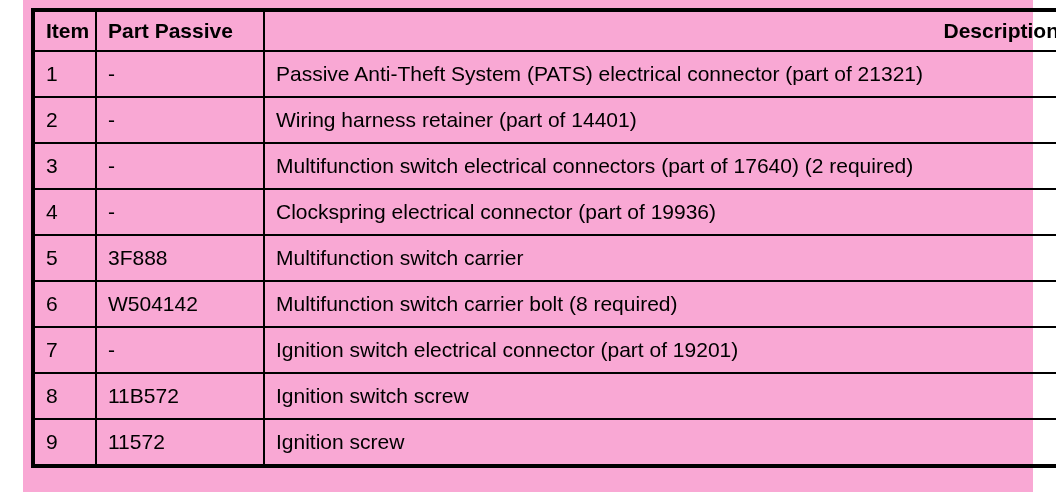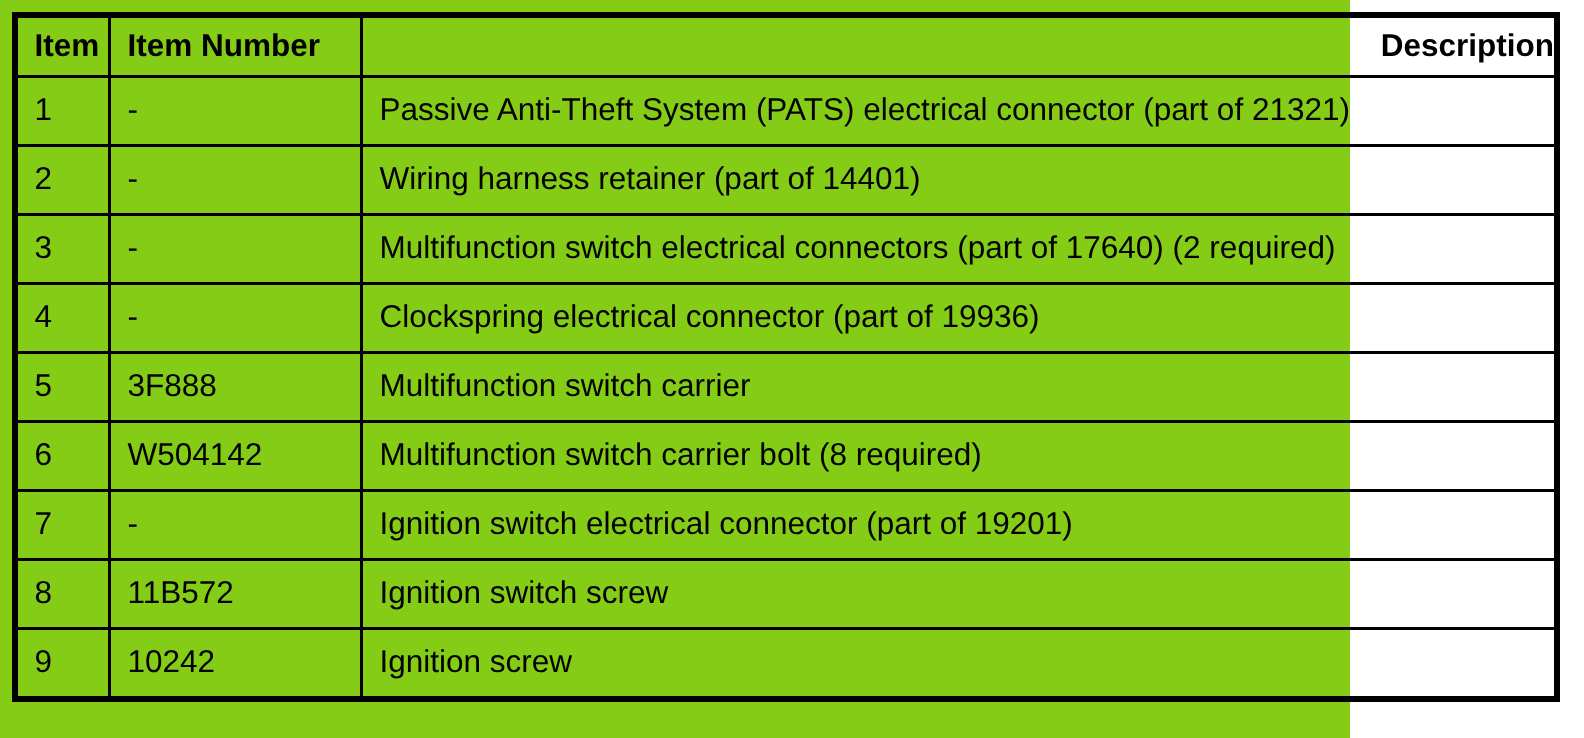--- a/index.html
+++ b/index.html
@@ -6,23 +6,24 @@
     margin: 0;
     padding: 0;
     background: #ffffff;
     width: 1056px;
     height: 492px;
     font-family: "Liberation Sans", sans-serif;
     color: #000000;
   }
   .page {
     position: relative;
-    width: 900px;
+    width: 1010px;
     height: 492px;
-    background: #84cc16;
+    background: #f9a8d4;
+    margin-left: 23px;
   }
   table.parts {
     position: absolute;
     left: 8px;
     top: 8px;
     width: 1032px;
     border-collapse: collapse;
     table-layout: fixed;
     border: 4px solid #000000;
   }
@@ -59,21 +60,21 @@
 <div class="page">
   <table class="parts">
     <colgroup>
       <col class="c-item">
       <col class="c-part">
       <col class="c-desc">
     </colgroup>
     <thead>
       <tr>
         <th>Item</th>
-        <th>Item Number</th>
+        <th>Part Passive</th>
         <th class="col-desc-h">Description</th>
       </tr>
     </thead>
     <tbody>
       <tr>
         <td>1</td>
         <td>-</td>
         <td>Passive Anti-Theft System (PATS) electrical connector (part of 21321)</td>
       </tr>
       <tr>
@@ -106,18 +107,18 @@
         <td>-</td>
         <td>Ignition switch electrical connector (part of 19201)</td>
       </tr>
       <tr>
         <td>8</td>
         <td>11B572</td>
         <td>Ignition switch screw</td>
       </tr>
       <tr>
         <td>9</td>
-        <td>10242</td>
+        <td>11572</td>
         <td>Ignition screw</td>
       </tr>
     </tbody>
   </table>
 </div>
 
 </body></html>

